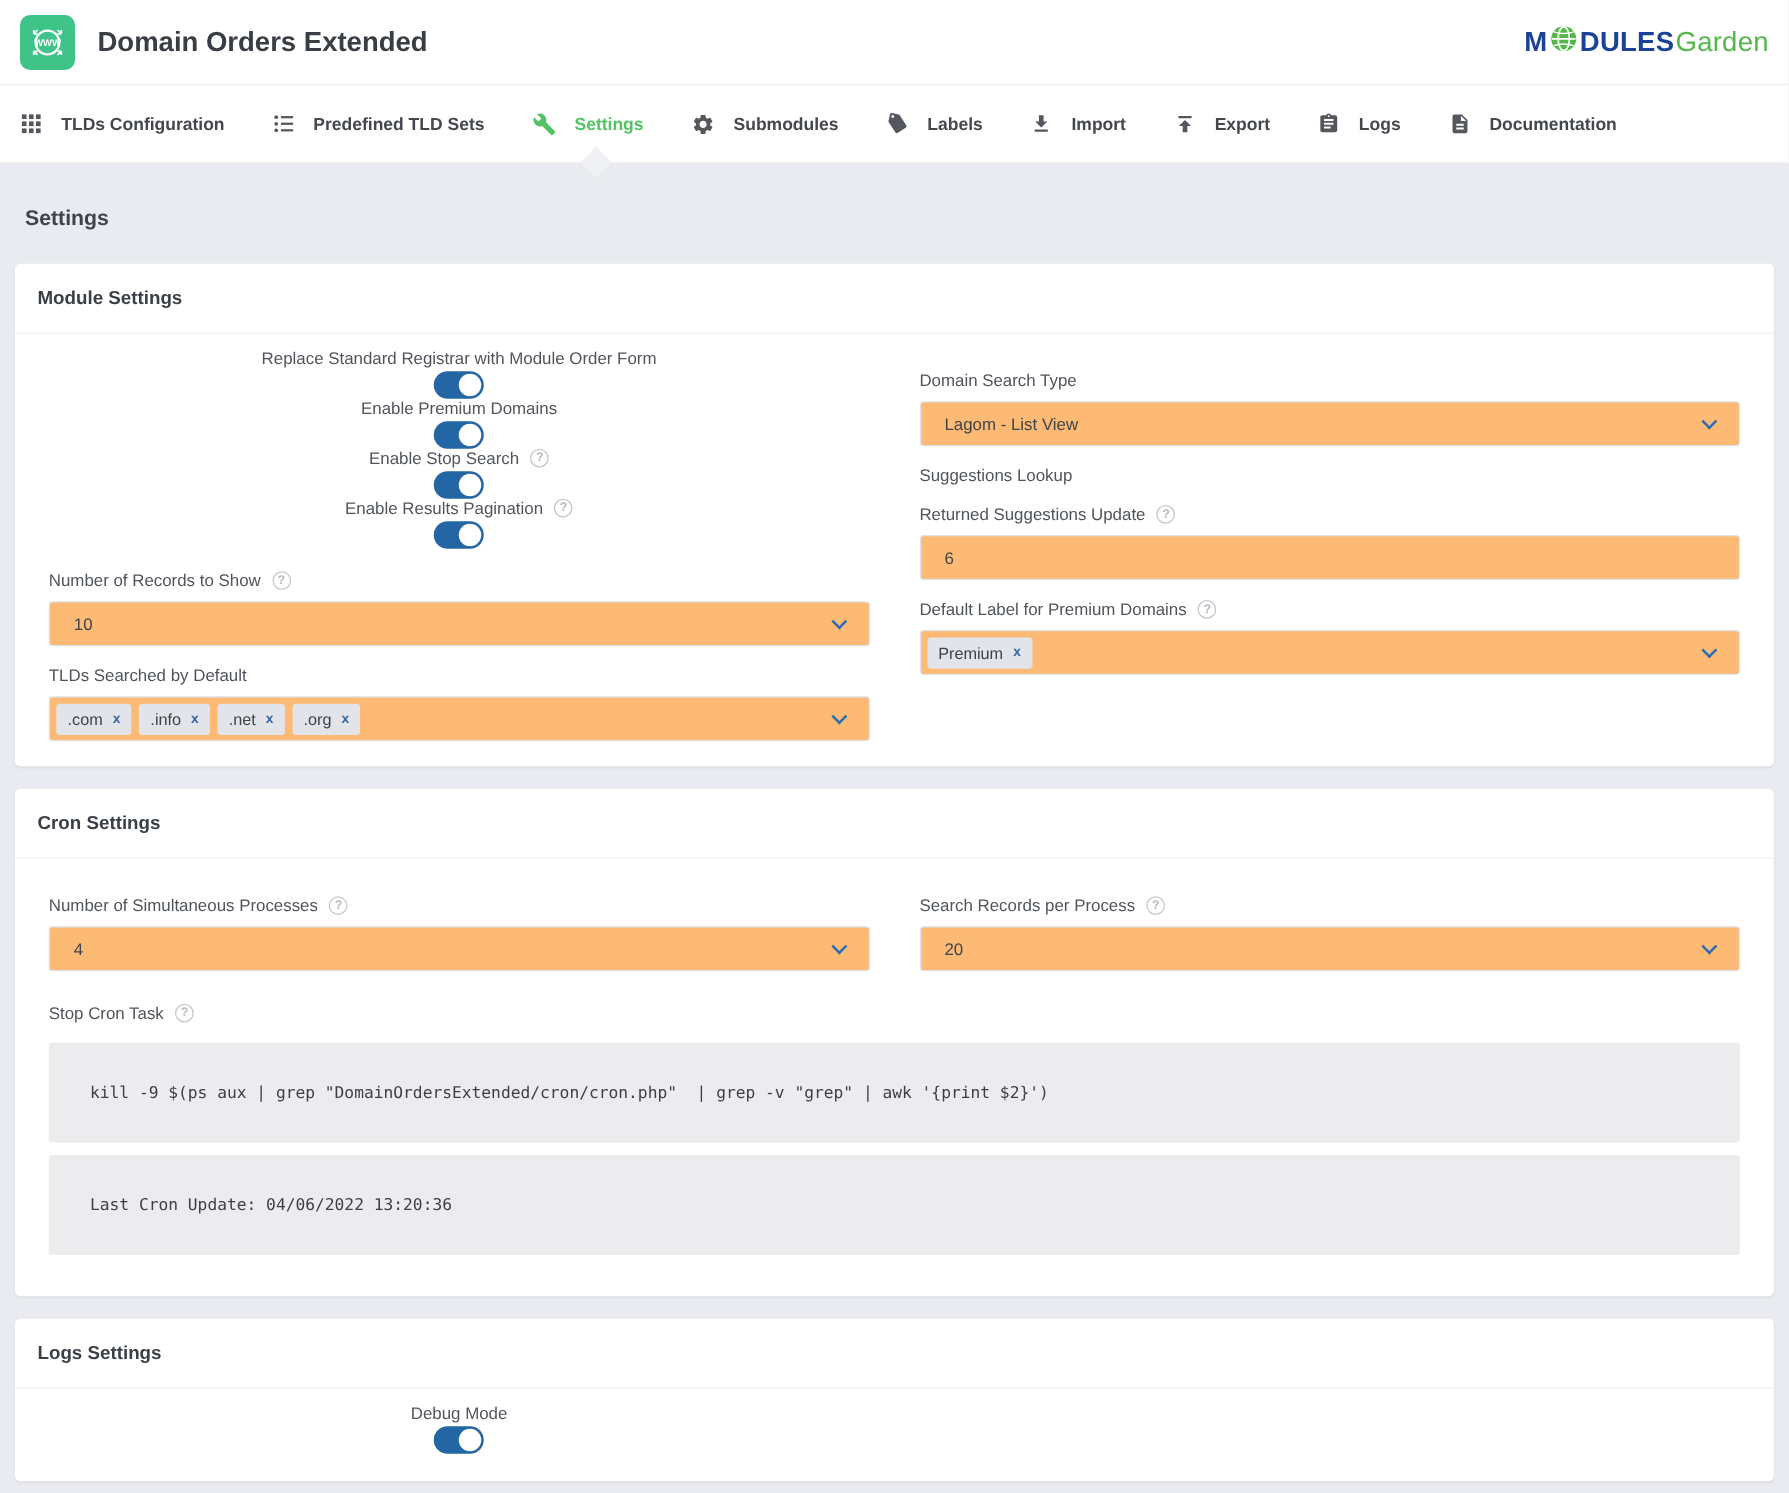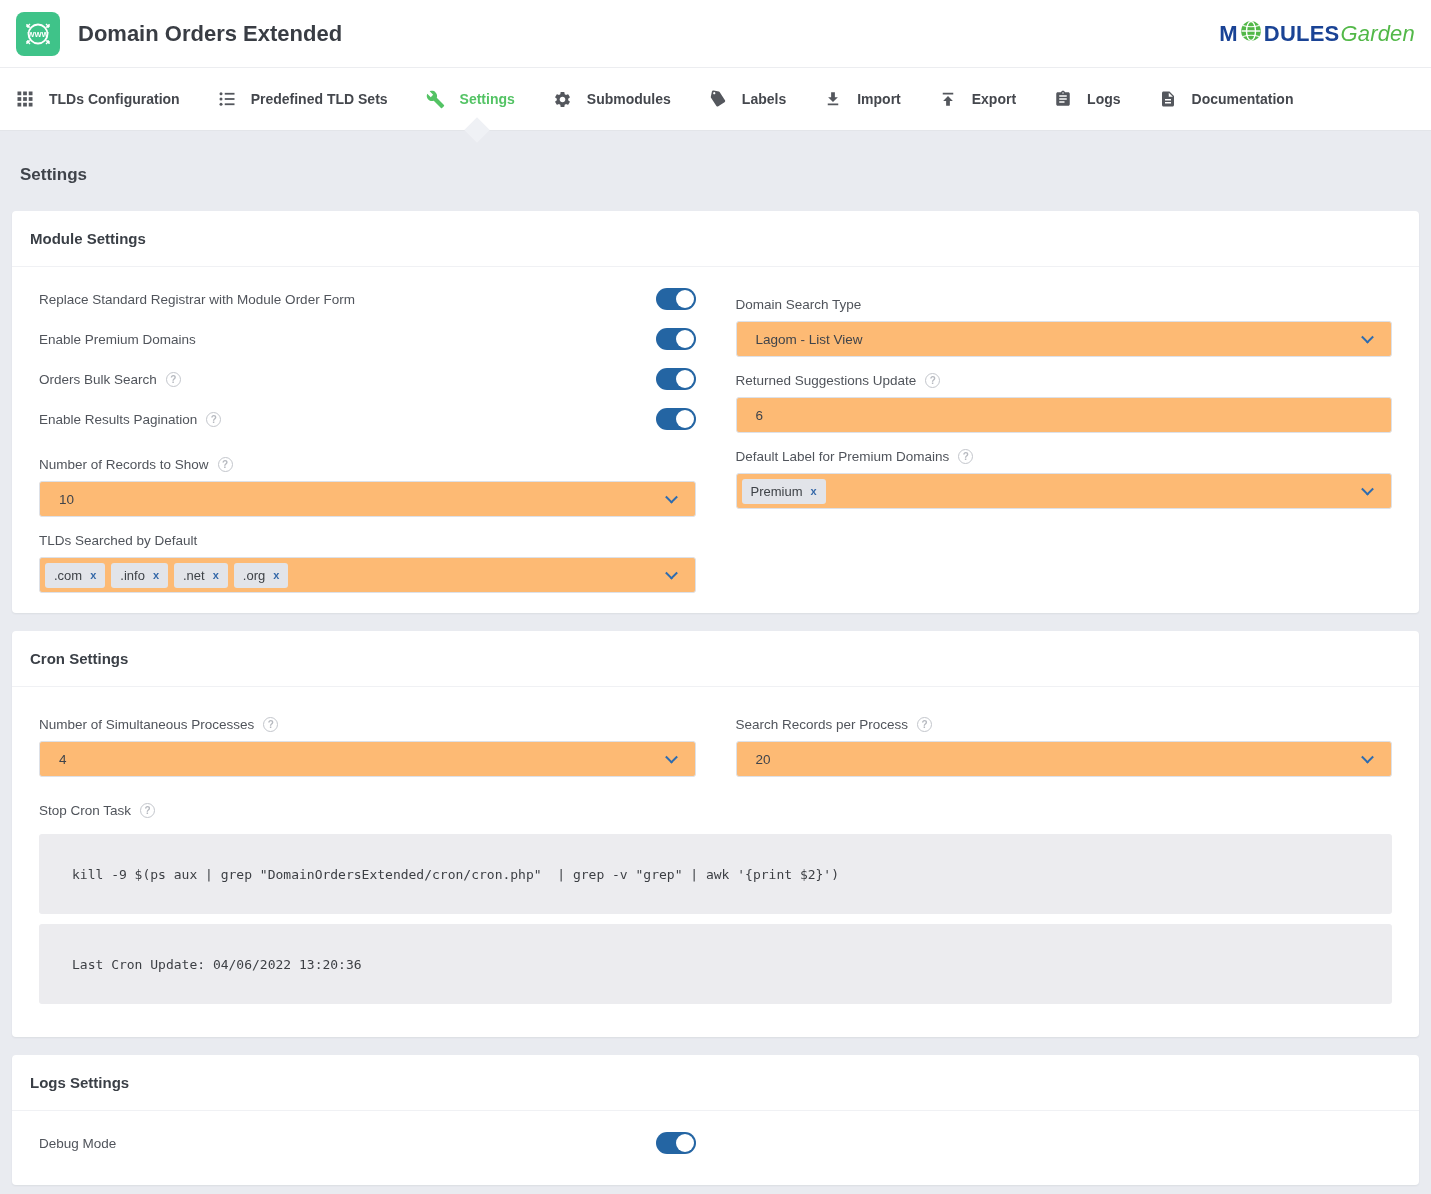--- a/index.html
+++ b/index.html
@@ -16,21 +16,21 @@
     padding:0 16px; border-bottom:1px solid #ecedf0;
   }
   .app-icon {
     width:44px; height:44px; border-radius:8px; background:#3fc389;
     display:flex; align-items:center; justify-content:center; flex:0 0 auto;
   }
   .app-title { margin-left:18px; font-size:22px; font-weight:bold; color:#393d44; }
   .logo { margin-left:auto; display:flex; align-items:center; font-size:22px; letter-spacing:.2px; }
   .logo-m, .logo-dules { font-weight:bold; color:#1a4395; }
   .logo-globe { margin:0 1px; }
-  .logo-garden { color:#52b848; font-weight:400; margin-left:1px; font-style:italic; }
+  .logo-garden { color:#52b848; font-weight:400; margin-left:1px; }
 
   
   .nav {
     height:63px; background:#fff; display:flex; align-items:stretch;
     padding:0 0 0 16px; border-bottom:1px solid #e3e5e9; position:relative;
   }
   .nav-item {
     display:flex; align-items:center; margin-right:38px; cursor:pointer;
     position:relative; height:100%;
   }
@@ -52,21 +52,21 @@
   }
   .card-header {
     padding:19px 18px; font-size:15px; font-weight:bold; color:#3a3f46;
     border-bottom:1px solid #f0f1f4;
   }
   .card-body {
     padding:12px 27px 20px; display:grid; grid-template-columns:1fr 1fr; column-gap:40px;
   }
 
   .toggle-row {
-    display:flex; align-items:center; justify-content:space-between; height:40px;
+    display:flex; align-items:center; justify-content:space-between; height:40px;flex-direction:column;
   }
   .field-label {
     display:flex; align-items:center; font-size:13.5px; color:#50545b;
     margin:16px 0 9px;
   }
   .toggle-row .field-label, .toggle-row .row-label { margin:0; }
   .row-label { display:flex; align-items:center; font-size:13.5px; color:#50545b; }
 
   .help-icon {
     display:inline-flex; align-items:center; justify-content:center;
@@ -249,21 +249,21 @@
         <div class="toggle-row">
           <span class="row-label">Replace Standard Registrar with Module Order Form</span>
           <span class="toggle"></span>
         </div>
         <div class="toggle-row">
           <span class="row-label">Enable Premium Domains</span>
           <span class="toggle"></span>
         </div>
         <div class="toggle-row">
           <span class="row-label">
-            <span>Orders Bulk Search</span>
+            <span>Enable Stop Search</span>
             <span class="help-icon">?</span>
           </span>
           <span class="toggle"></span>
         </div>
         <div class="toggle-row">
           <span class="row-label">
             <span>Enable Results Pagination</span>
             <span class="help-icon">?</span>
           </span>
           <span class="toggle"></span>
@@ -300,20 +300,21 @@
         </div>
       </div>
 
       <div>
         <div class="field-label" style="margin-top:18px;">Domain Search Type</div>
         <div class="select">
           <span>Lagom - List View</span>
           <span class="chevron"></span>
         </div>
 
+        <div class="field-label">Suggestions Lookup</div>
 
         <div class="field-label">
           <span>Returned Suggestions Update</span>
           <span class="help-icon">?</span>
         </div>
         <div class="text-input">
           <span>6</span>
         </div>
 
         <div class="field-label">

